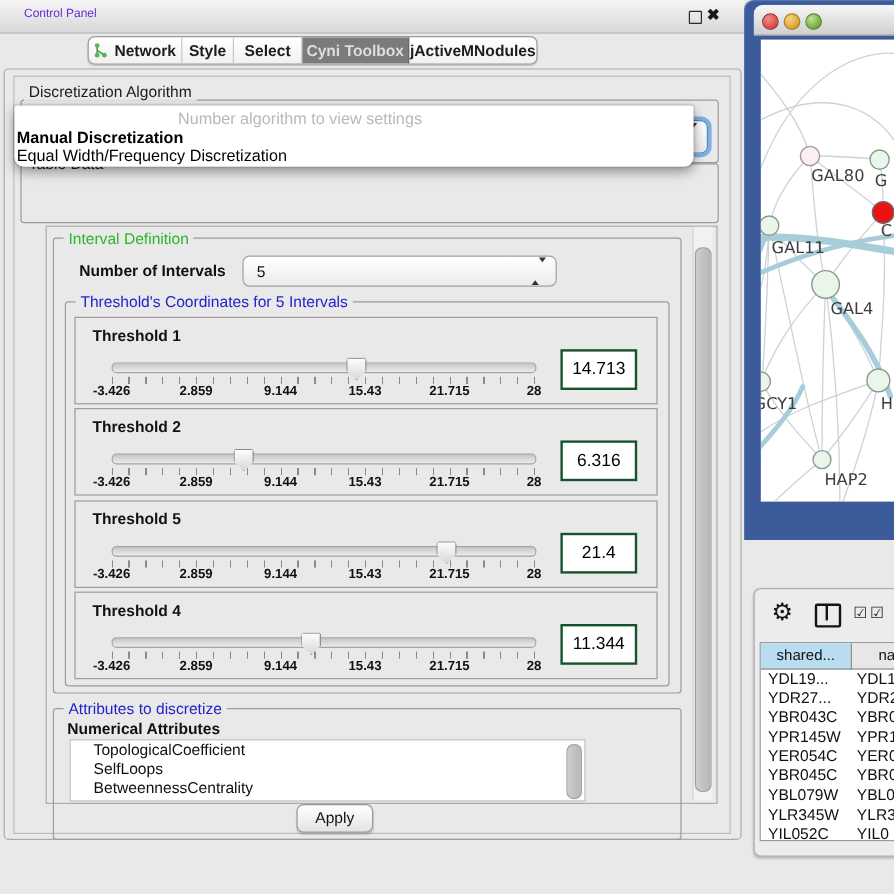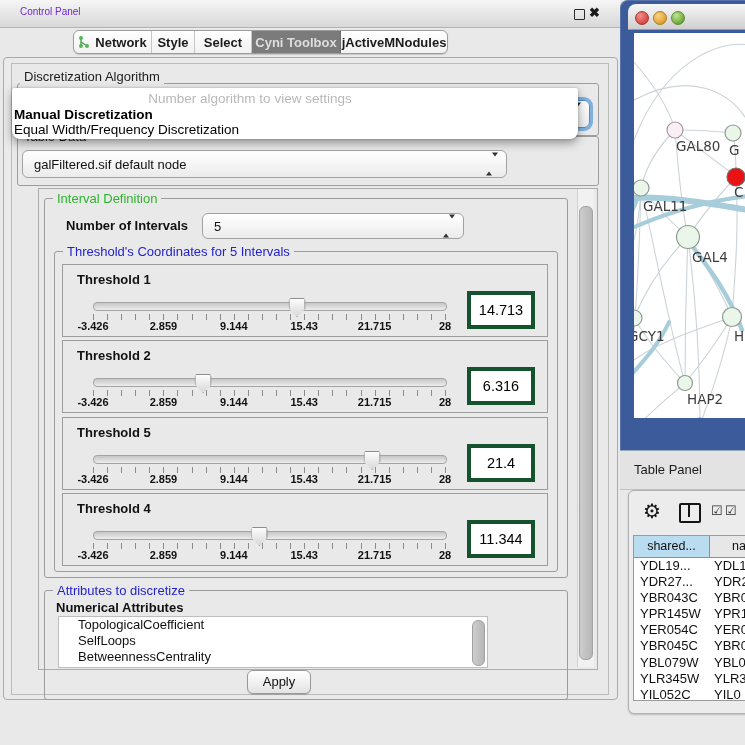--- a/index.html
+++ b/index.html
@@ -64,21 +64,21 @@
   .track{position:absolute;left:30px;top:37px;width:352px;height:7px;border:1px solid #a4a4a4;
     border-radius:4px;background:linear-gradient(#c6c6c6,#ededed);}
   .thumb{position:absolute;top:-5px;width:15px;height:17px;transform:translateX(-50%);
     background:linear-gradient(#fdfdfd,#d8d8d8);border:1px solid #8d8d8d;
     clip-path:polygon(10% 0,90% 0,100% 12%,100% 55%,50% 100%,0 55%,0 12%);}
   .ticks{position:absolute;left:30px;top:49px;width:353px;height:6px;
     background-image:repeating-linear-gradient(90deg,#8b8b8b 0 1px,transparent 1px 14.08px);}
   .ticklabels{position:absolute;left:30px;top:55px;width:352px;height:12px;}
   .ticklabels span{position:absolute;top:0;transform:translateX(-50%);font-size:11px;
     font-weight:bold;color:#111;white-space:nowrap;}
-  .valfield{position:absolute;left:404px;top:26px;width:56px;height:28px;border:4px solid #14532d;
+  .valfield{position:absolute;left:404px;top:26px;width:56px;height:28px;border:2px solid #14532d;
     background:#fff;font-size:14.5px;text-align:center;font-family:"Liberation Sans",sans-serif;}
 
   
   #attr-list{left:58px;top:616px;width:428px;height:50px;background:#ffffff;
     border:1px solid #bdbdbd;overflow:hidden;z-index:5;}
   #attr-list .list-item{font-size:13px;line-height:16px;padding-left:19px;white-space:nowrap;}
 
   
   #apply-btn{left:247px;top:670px;width:62px;height:22px;border:1px solid #999;border-radius:6px;
     background:linear-gradient(#ffffff,#e3e3e3);font-size:13px;text-align:center;line-height:21px;
@@ -159,24 +159,20 @@
 
   <div class="abs group" style="left:17px;top:83px;width:580px;height:51px;">
     <span class="group-title" style="top:-15px;left:2px;color:#1c1c1c;">Discretization Algorithm</span>
   </div>
   <div class="abs combo focused" style="left:22px;top:100px;width:566px;height:26px;">
     <span class="arrows"><span class="arr-up"></span><span class="arr-down"></span></span>
   </div>
 
   <div class="abs group" style="left:17px;top:136px;width:580px;height:48px;">
     <span class="group-title" style="color:#1c1c1c;left:2px;">Table Data</span>
-  </div>
-  <div class="abs combo" style="left:22px;top:150px;width:483px;height:26px;">
-    <span class="val">galFiltered.sif default node</span>
-    <span class="arrows"><span class="arr-up"></span><span class="arr-down"></span></span>
   </div>
 
   <div class="abs" id="algo-popup">
     <div class="hint">Number algorithm to view settings</div>
     <div class="opt" style="top:19px;font-weight:bold;">Manual Discretization</div>
     <div class="opt" style="top:34px;">Equal Width/Frequency Discretization</div>
   </div>
 
   <div class="abs" id="scrollpane"></div>
 
@@ -339,23 +335,20 @@
         <text x="643" y="211">GAL11</text>
         <text x="734" y="197">C</text>
         <text x="692" y="262">GAL4</text>
         <text x="628" y="341">GCY1</text>
         <text x="734" y="341">H</text>
         <text x="687" y="404">HAP2</text>
       </g>
     </svg>
   </div>
 
-  <div class="abs" id="tp-header">
-    <div class="abs" id="tp-title">Table Panel</div>
-  </div>
 
   <div class="abs" id="tp-window">
     <div class="abs" id="gear-icon">⚙</div>
     <div class="abs" id="split-icon"></div>
     <span class="cb-icon" style="left:82px;">☑</span>
     <span class="cb-icon" style="left:96px;">☑</span>
 
     <div id="tp-table">
       <div class="hcell" id="hcell-0">shared...</div>
       <div class="hcell" id="hcell-1">na</div>

